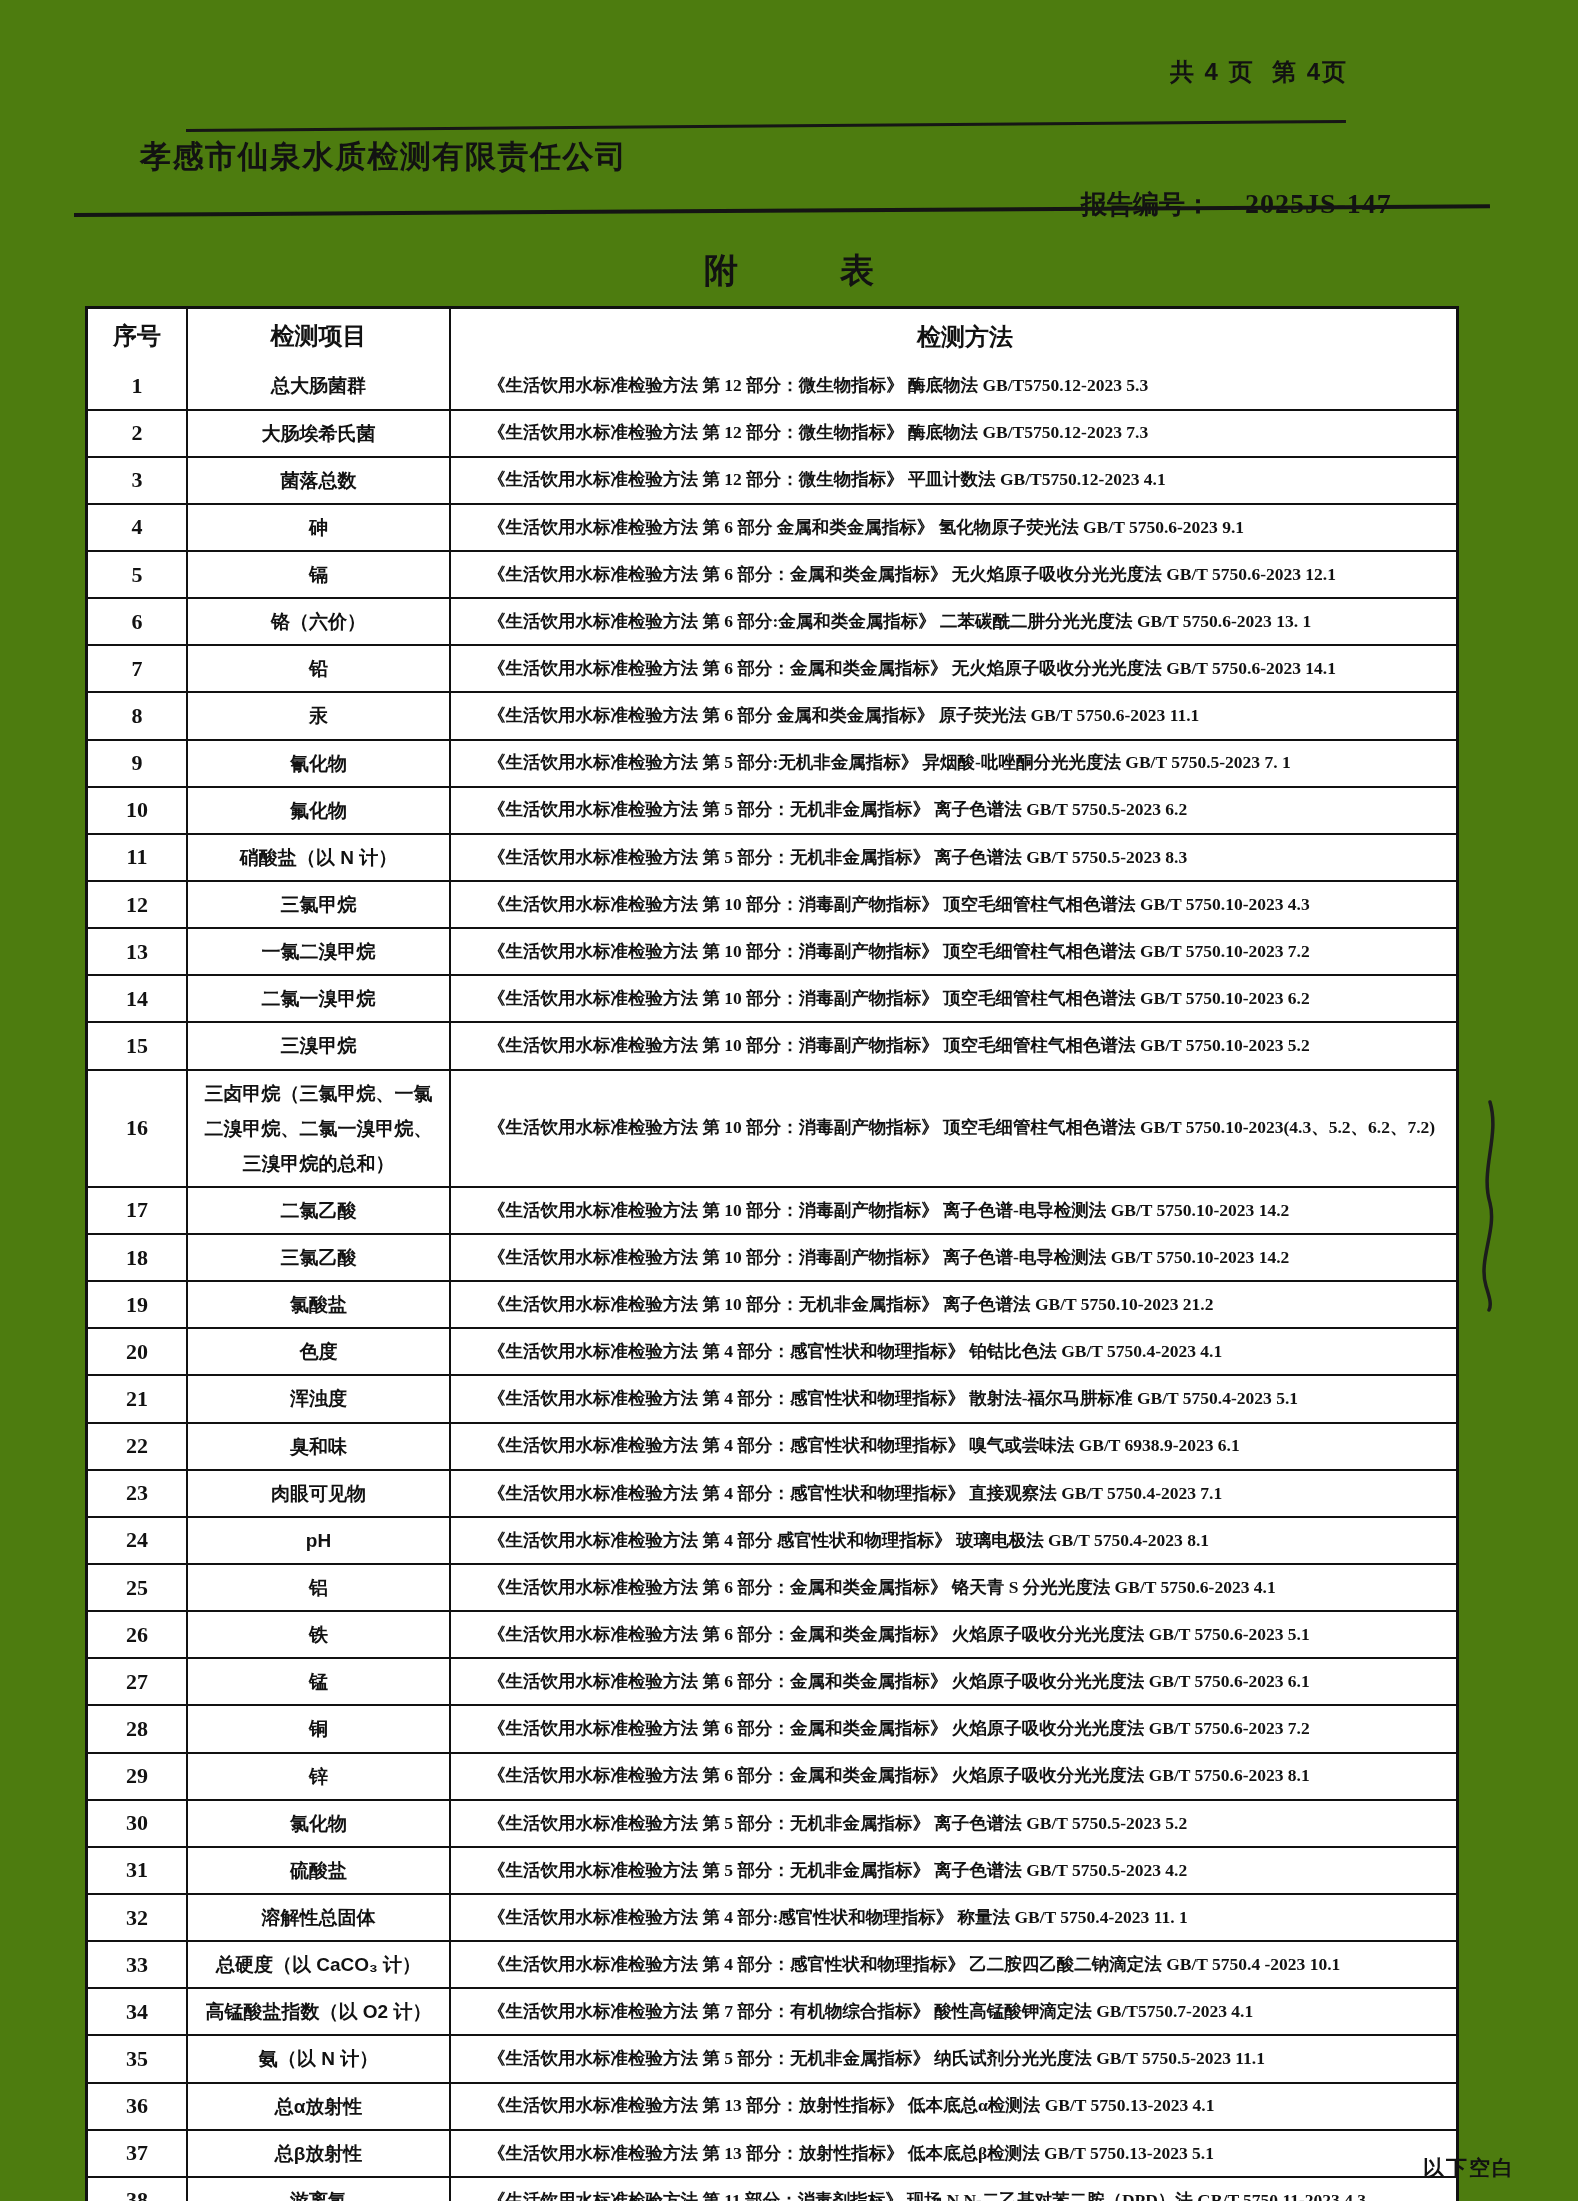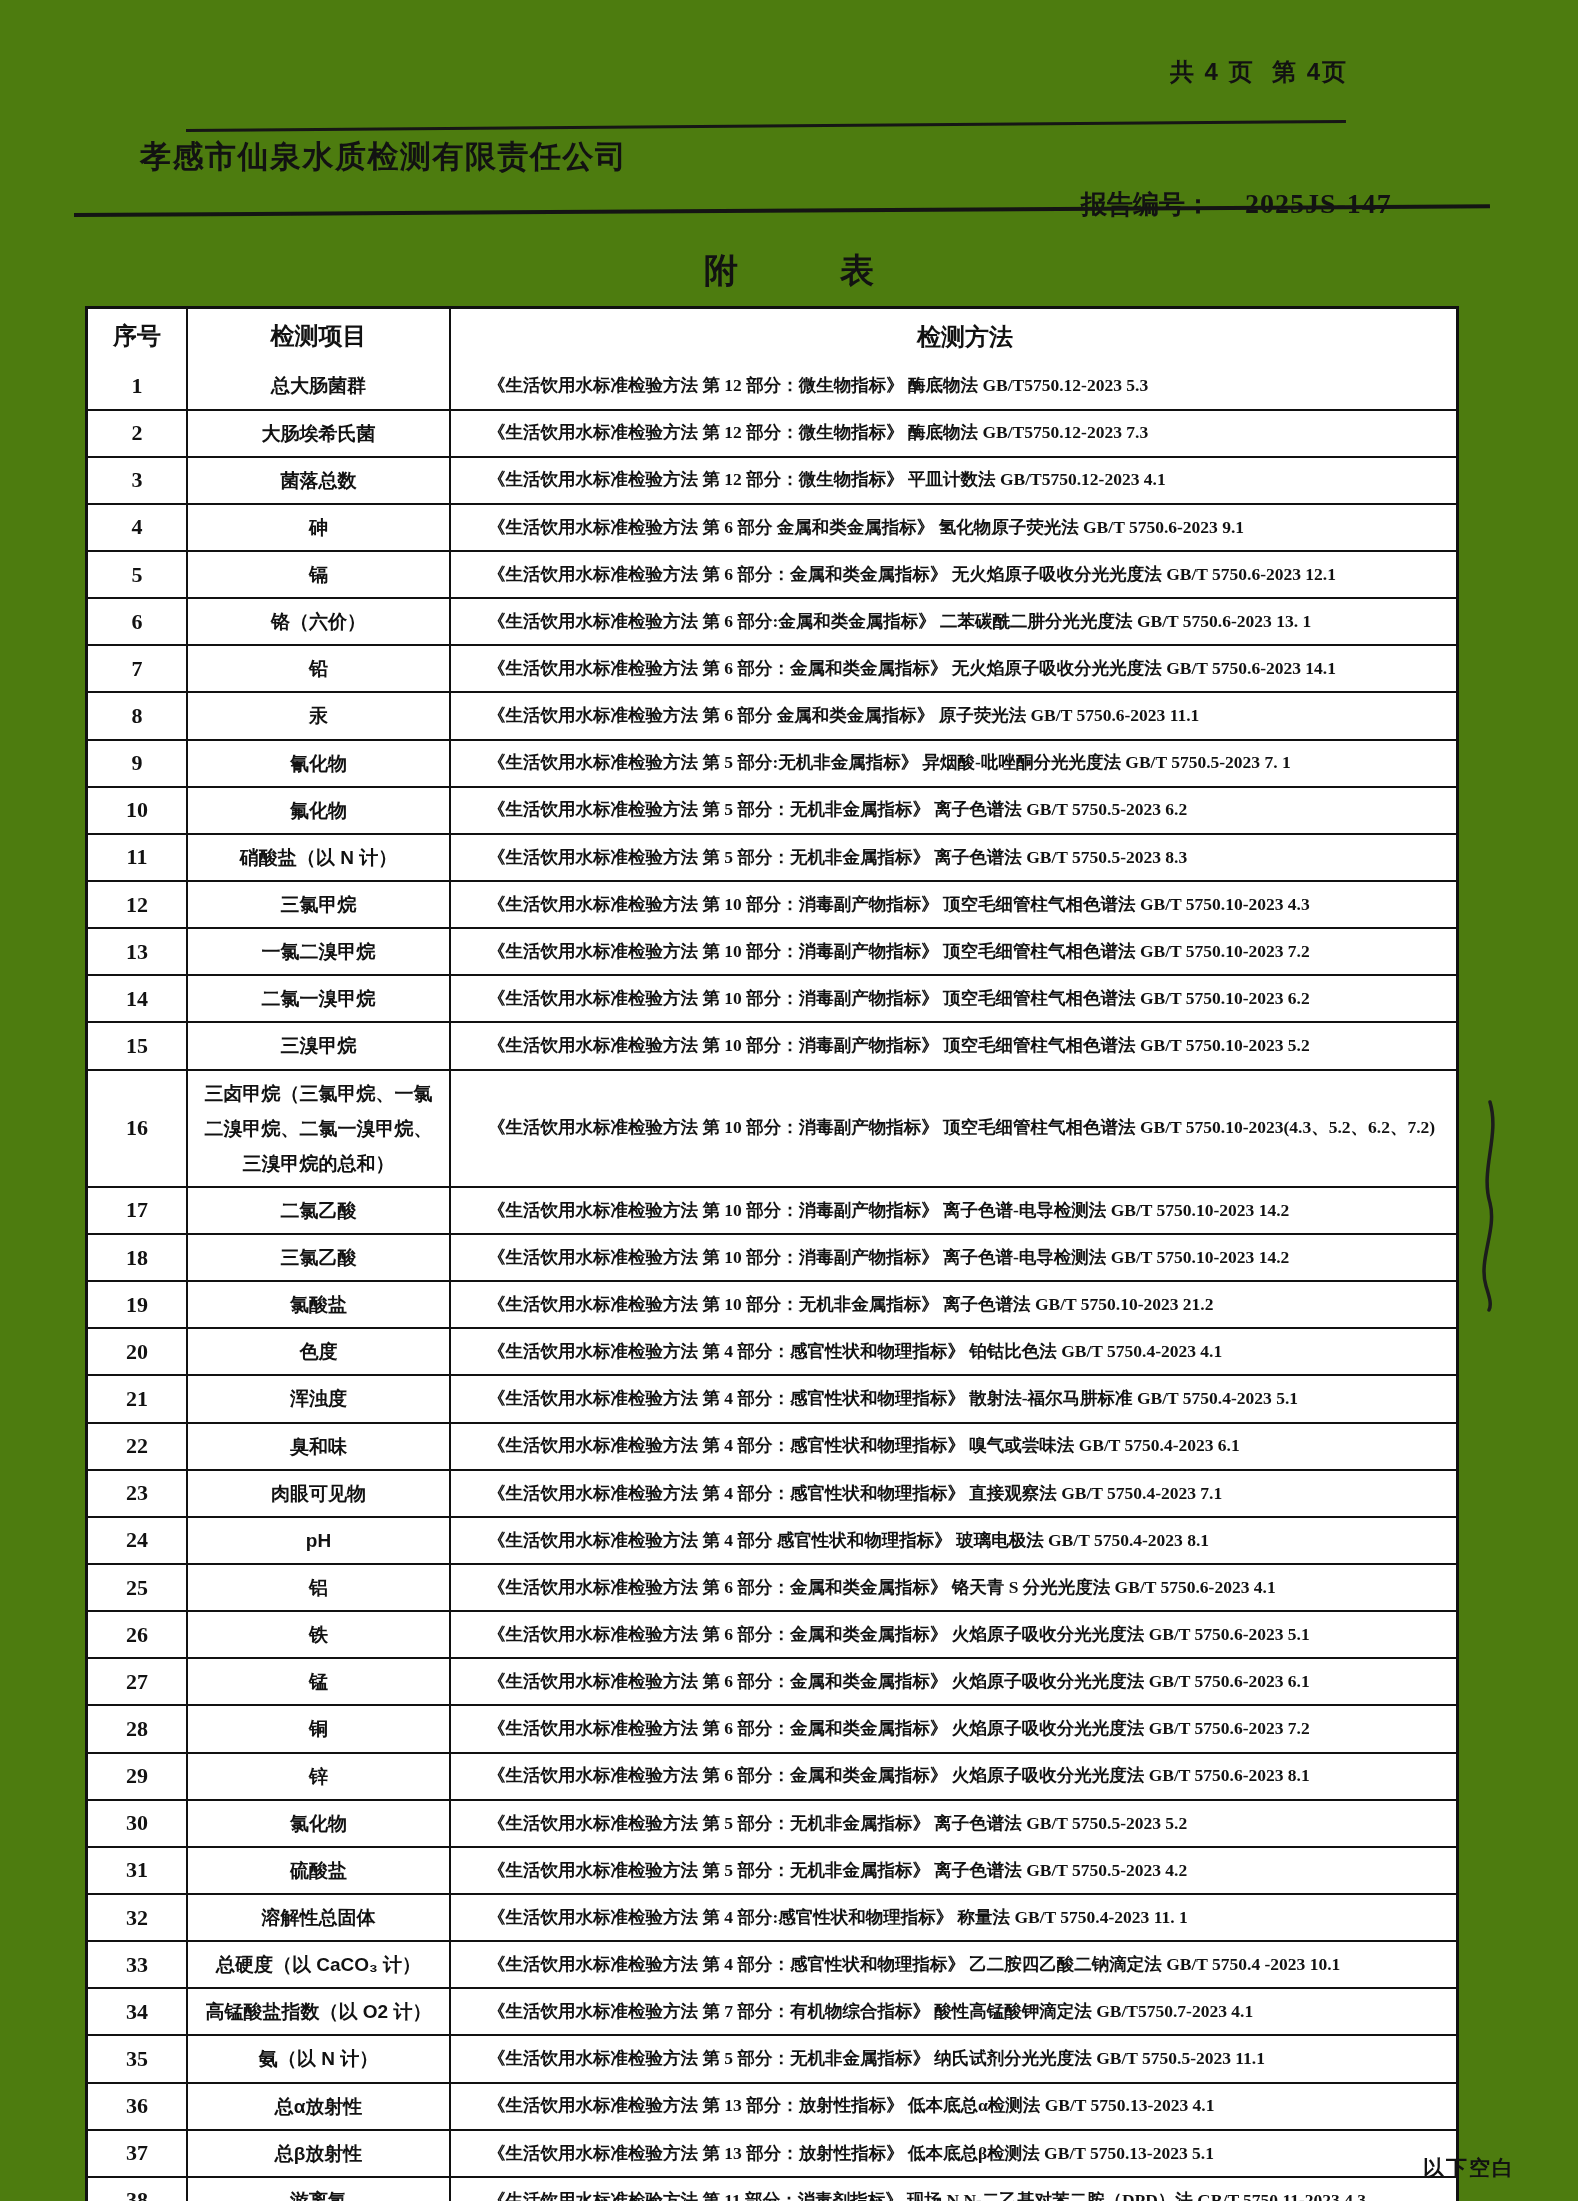--- a/index.html
+++ b/index.html
@@ -220,21 +220,21 @@
           <div class="c-method">《生活饮用水标准检验方法 第 4 部分：感官性状和物理指标》 铂钴比色法 GB/T 5750.4-2023 4.1</div>
         </div>
         <div class="t-row body-row">
           <div class="c-no">21</div>
           <div class="c-item">浑浊度</div>
           <div class="c-method">《生活饮用水标准检验方法 第 4 部分：感官性状和物理指标》 散射法-福尔马肼标准 GB/T 5750.4-2023 5.1</div>
         </div>
         <div class="t-row body-row">
           <div class="c-no">22</div>
           <div class="c-item">臭和味</div>
-          <div class="c-method">《生活饮用水标准检验方法 第 4 部分：感官性状和物理指标》 嗅气或尝味法 GB/T 5750.4-2023 6.1</div>
+          <div class="c-method">《生活饮用水标准检验方法 第 4 部分：感官性状和物理指标》 嗅气或尝味法 GB/T 6938.9-2023 6.1</div>
         </div>
         <div class="t-row body-row">
           <div class="c-no">23</div>
           <div class="c-item">肉眼可见物</div>
           <div class="c-method">《生活饮用水标准检验方法 第 4 部分：感官性状和物理指标》 直接观察法 GB/T 5750.4-2023 7.1</div>
         </div>
         <div class="t-row body-row">
           <div class="c-no">24</div>
           <div class="c-item">pH</div>
           <div class="c-method">《生活饮用水标准检验方法 第 4 部分 感官性状和物理指标》 玻璃电极法 GB/T 5750.4-2023 8.1</div>

